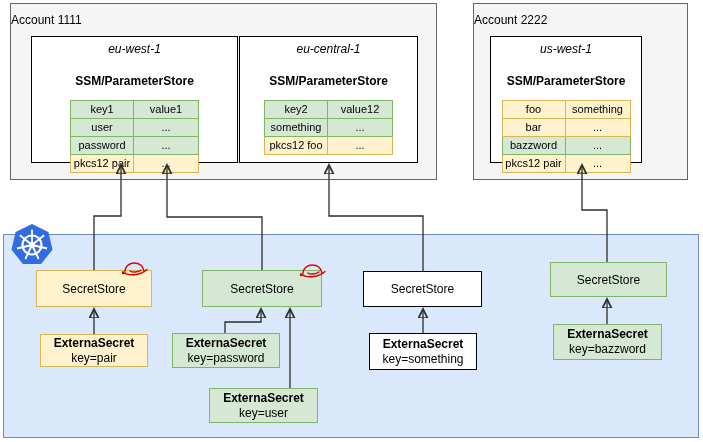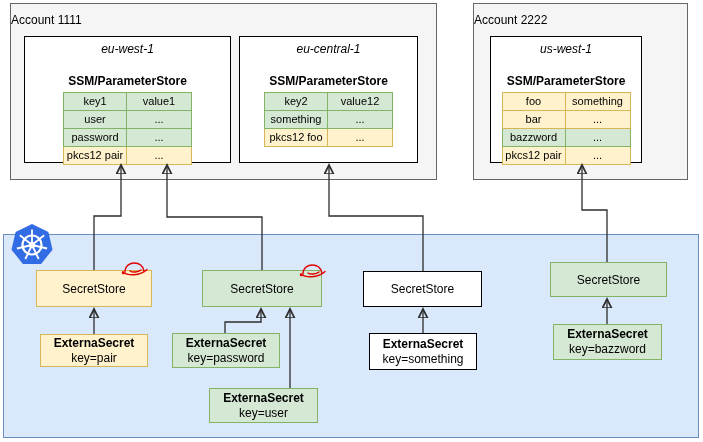--- a/index.html
+++ b/index.html
@@ -9,21 +9,21 @@
   
   .account{position:absolute;background:#f5f5f5;border:1px solid #666;box-sizing:border-box;}
   .account-title{padding-top:9px;font-size:12px;}
 
   
   .region{position:absolute;background:#fff;border:1px solid #000;box-sizing:border-box;text-align:center;}
   .region-name{font-style:italic;font-size:12px;padding-top:5px;}
   .store-title{font-weight:bold;font-size:12px;margin-top:18px;}
 
   
-  table.ps{border-collapse:collapse;margin:4px auto 0 auto;font-size:11px;}
+  table.ps{border-collapse:collapse;margin:12px auto 0 auto;font-size:11px;}
   table.ps td{width:62px;height:17px;text-align:center;padding:0;line-height:17px;}
   table.ps td.v{width:64px;}
   tr.r-green td{background:#d5e8d4;border:1px solid #82b366;}
   tr.r-yellow td{background:#fff2cc;border:1px solid #d6b656;}
 
   
   .cluster{position:absolute;left:3px;top:234px;width:696px;height:204px;
            background:#dae8fc;border:1px solid #6c8ebf;box-sizing:border-box;}
   .k8s{position:absolute;left:10px;top:222px;z-index:4;}
 
@@ -48,21 +48,21 @@
 <div class="canvas">
 
   <div class="account" style="left:10px;top:3px;width:427px;height:177px">
     <div class="account-title">Account 1111</div>
   </div>
 
   <div class="account" style="left:473px;top:3px;width:215px;height:177px">
     <div class="account-title">Account 2222</div>
   </div>
 
-  <div class="region" style="left:24px;top:36px;width:207px;height:127px">
+  <div class="region" style="left:31px;top:36px;width:207px;height:127px">
     <div class="region-name">eu-west-1</div>
     <div class="store-title">SSM/ParameterStore</div>
     <table class="ps">
       <tbody>
           <tr class="r-green">
             <td>key1</td>
             <td class="v">value1</td>
           </tr>
       <tr class="r-green">
             <td>user</td>

